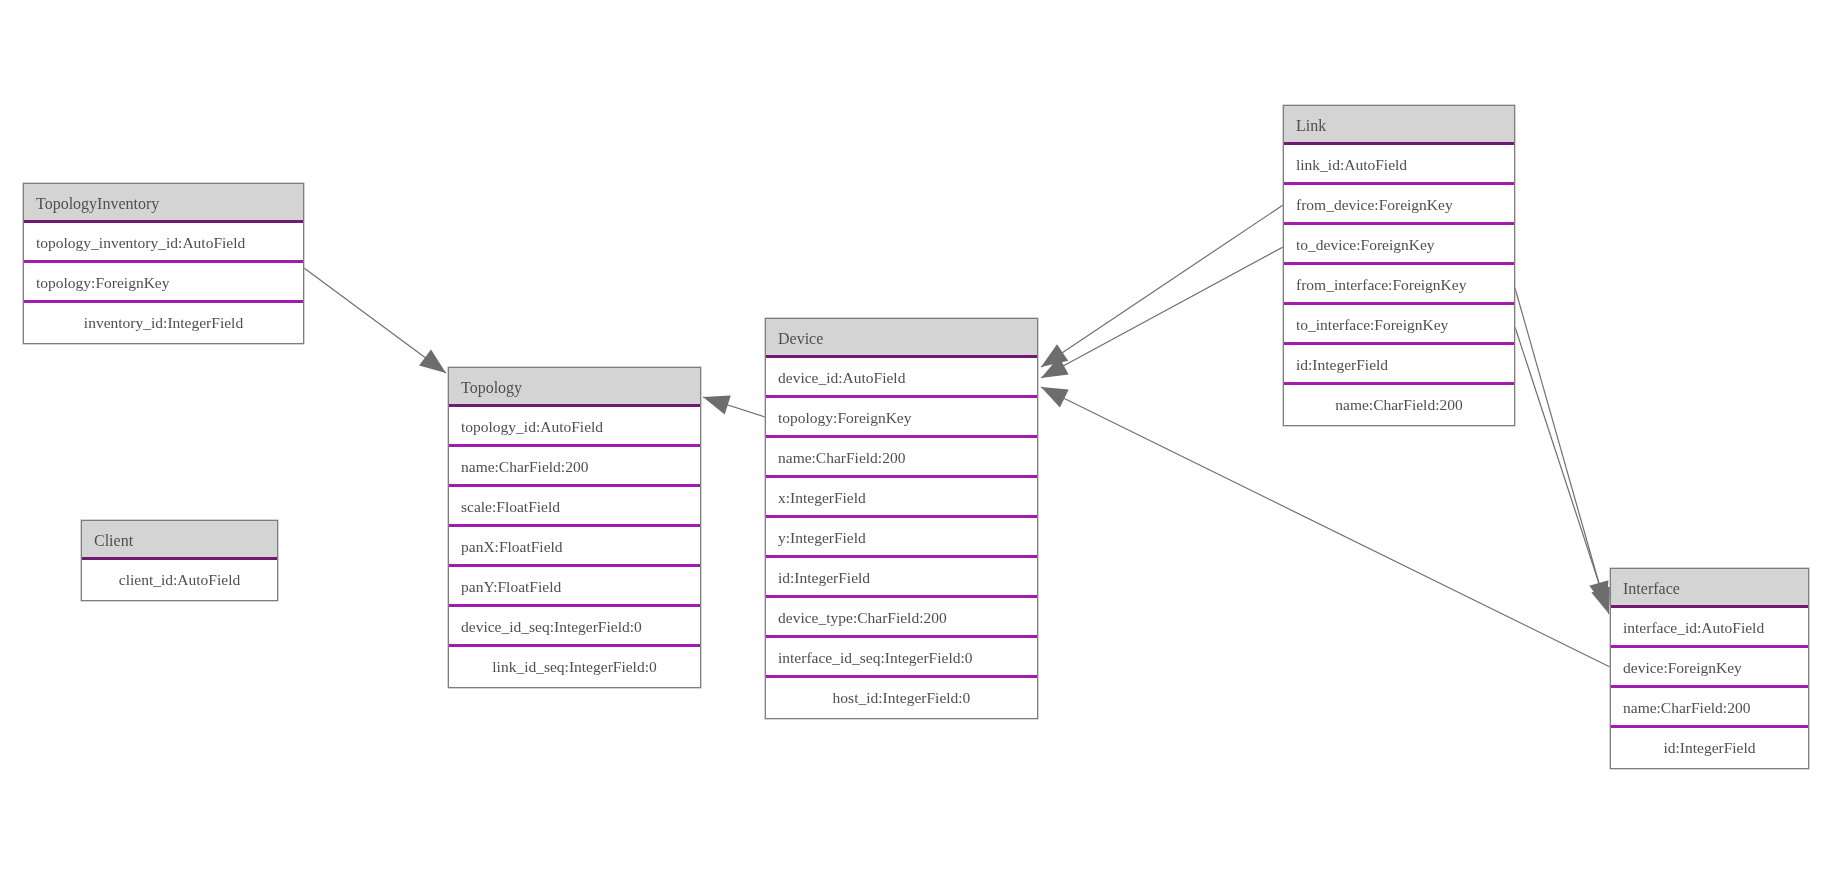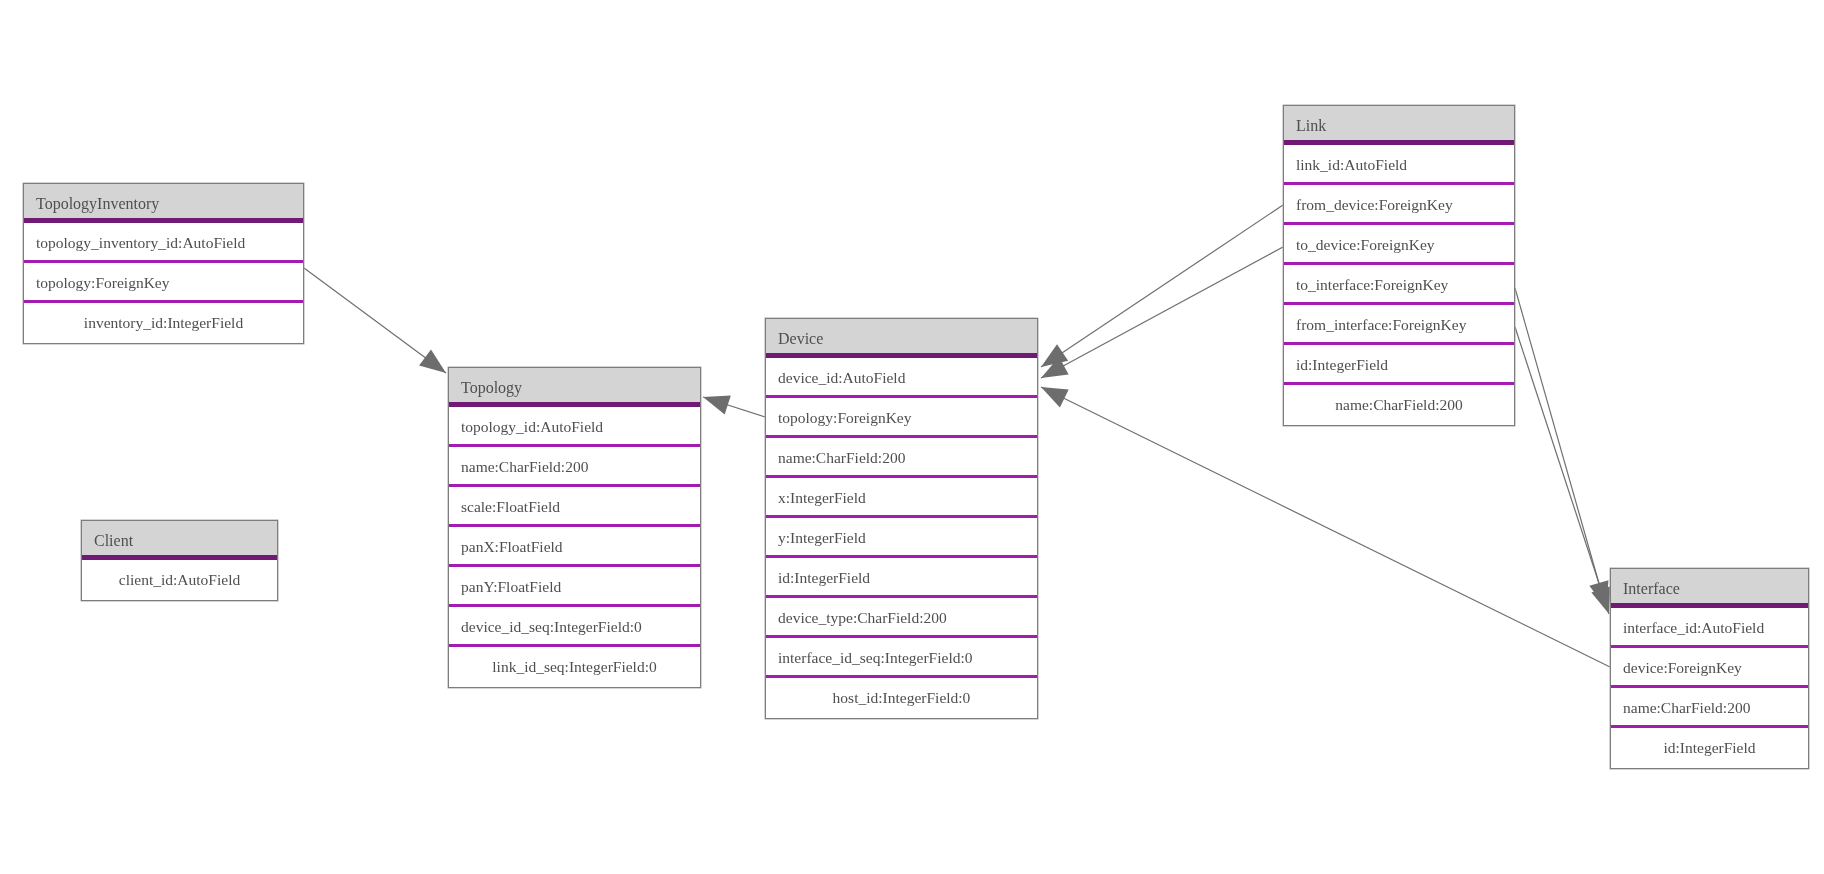--- a/index.html
+++ b/index.html
@@ -24,21 +24,21 @@
   .entity {
     position: absolute;
     z-index: 2;
     background: #ffffff;
     border: 1px solid #7d7d7d;
     box-shadow: 0 0 0 0.5px #a9a9a9;
     box-sizing: border-box;
   }
   .entity-header {
     background: #d4d4d4;
-    border-bottom: 5px solid #701a75;
+    border-bottom: 3px solid #701a75;
     color: #4f4f4f;
     font-size: 16px;
     line-height: 39px;
     padding: 0 12px;
     height: 39px;
     box-sizing: border-box;
     white-space: nowrap;
     overflow: hidden;
   }
   .entity-row {
@@ -109,22 +109,22 @@
       <div class="entity-row">id:IntegerField</div>
       <div class="entity-row">device_type:CharField:200</div>
       <div class="entity-row">interface_id_seq:IntegerField:0</div>
       <div class="entity-row">host_id:IntegerField:0</div>
     </div>
     <div class="entity" style="left: 1283px; top: 105px; width: 232px;">
       <div class="entity-header">Link</div>
       <div class="entity-row">link_id:AutoField</div>
       <div class="entity-row">from_device:ForeignKey</div>
       <div class="entity-row">to_device:ForeignKey</div>
+      <div class="entity-row">from_interface:ForeignKey</div>
       <div class="entity-row">to_interface:ForeignKey</div>
-      <div class="entity-row">from_interface:ForeignKey</div>
       <div class="entity-row">id:IntegerField</div>
       <div class="entity-row">name:CharField:200</div>
     </div>
     <div class="entity" style="left: 1610px; top: 568px; width: 199px;">
       <div class="entity-header">Interface</div>
       <div class="entity-row">interface_id:AutoField</div>
       <div class="entity-row">device:ForeignKey</div>
       <div class="entity-row">name:CharField:200</div>
       <div class="entity-row">id:IntegerField</div>
     </div>

